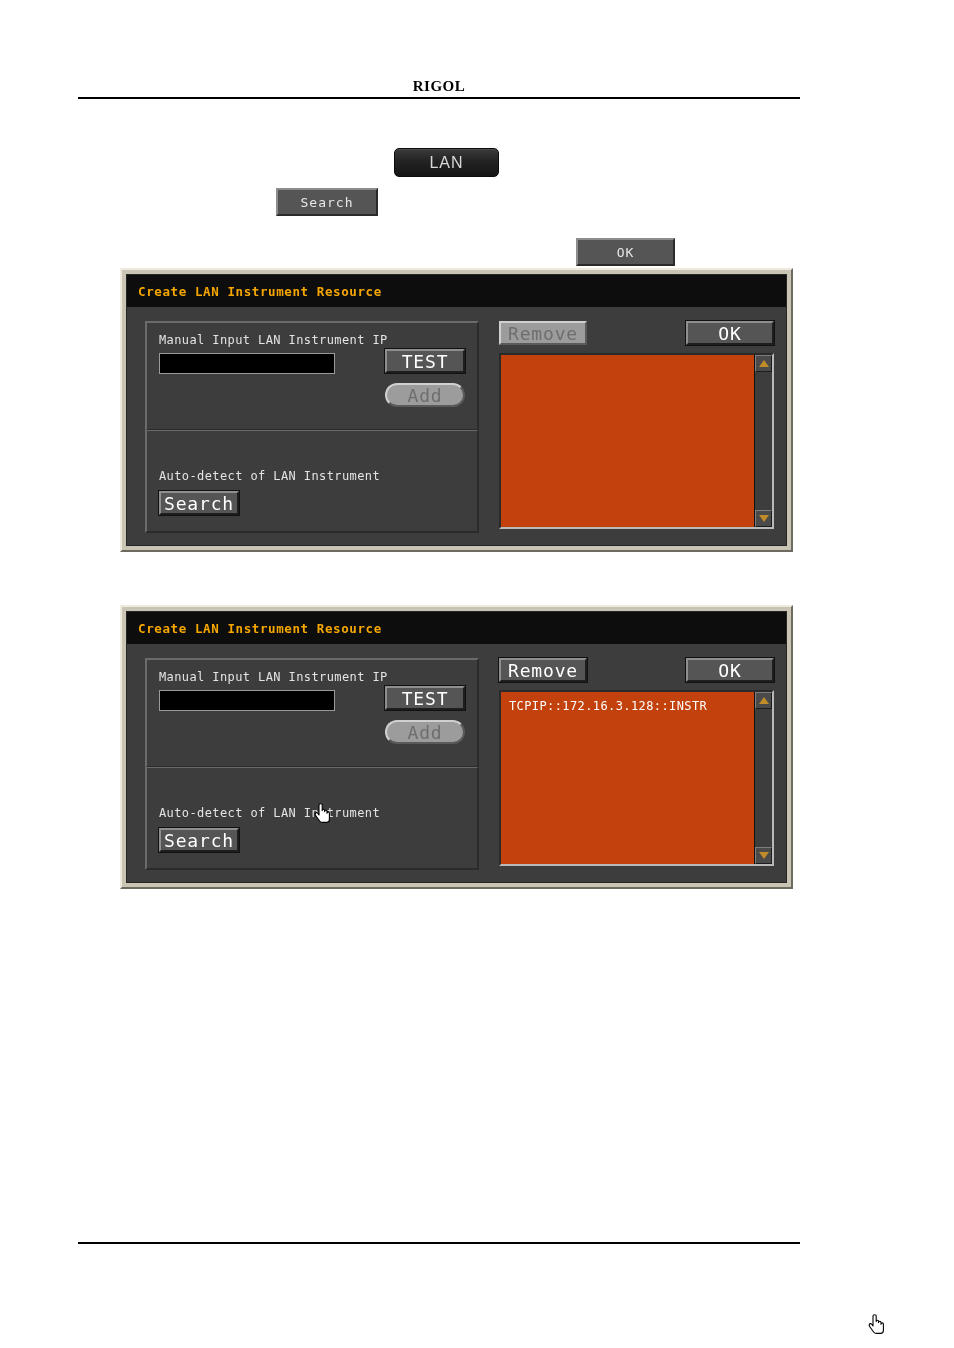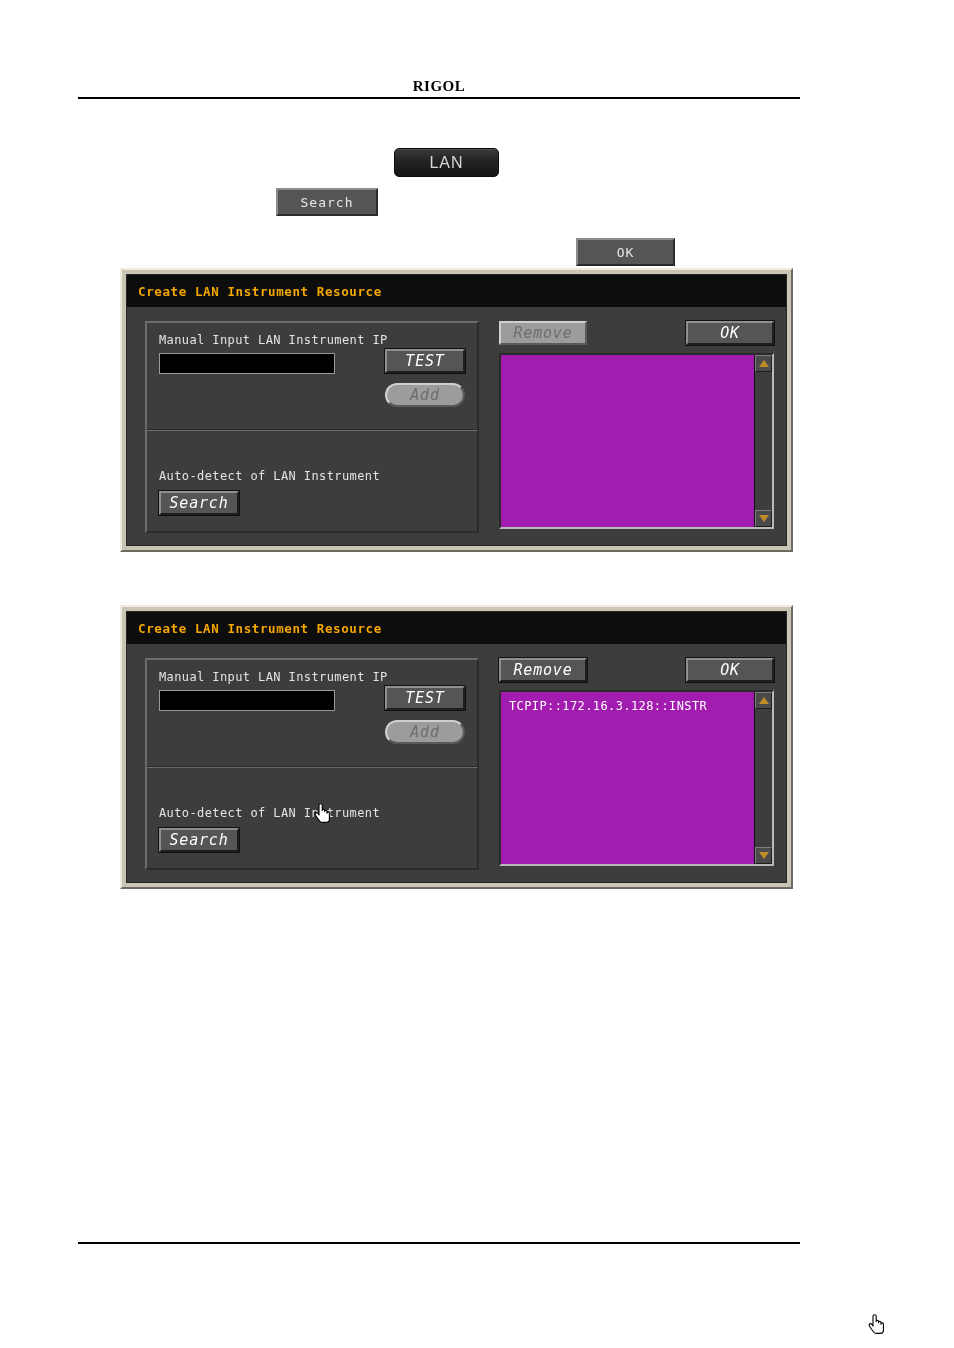--- a/index.html
+++ b/index.html
@@ -171,28 +171,27 @@
     width: 176px;
     height: 21px;
     background: #000000;
     border: 1px solid #9a9a9a;
     box-sizing: border-box;
   }
 
   
   .btn {
     font-family: "DejaVu Sans Mono", monospace;
-    font-size: 15px;
+    font-size: 18px;
     letter-spacing: 0.8px;
     display: flex;
     align-items: center;
     justify-content: center;
     box-sizing: border-box;
     user-select: none;
-    font-style: italic;
   }
   .btn.enabled {
     background: #555555;
     color: #ffffff;
     border-top: 2px solid #8f8f8f;
     border-left: 2px solid #8f8f8f;
     border-right: 2px solid #1e1e1e;
     border-bottom: 2px solid #1e1e1e;
     outline: 1px solid #111111;
   }
@@ -223,21 +222,21 @@
     display: flex;
     justify-content: space-between;
     margin-bottom: 8px;
     flex: none;
   }
   .btn-remove { width: 88px; height: 24px; }
   .btn-ok     { width: 88px; height: 24px; }
 
   .list-frame {
     flex: 1;
-    background: #a21caf;
+    background: #c2410c;
     box-sizing: border-box;
     border-top: 2px solid #2a2a2a;
     border-left: 2px solid #2a2a2a;
     border-right: 2px solid #b9b9b9;
     border-bottom: 2px solid #b9b9b9;
     display: flex;
     margin-bottom: 4px;
   }
   .list-area {
     flex: 1;

